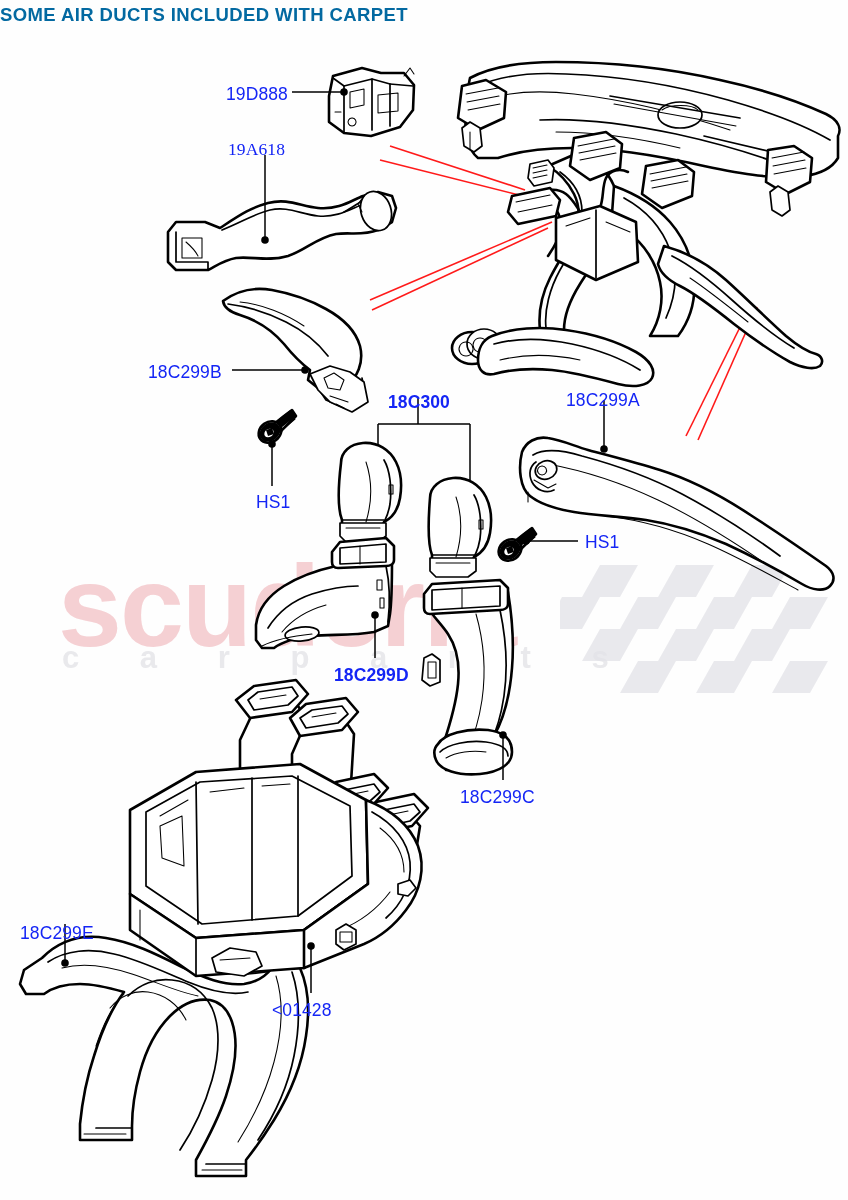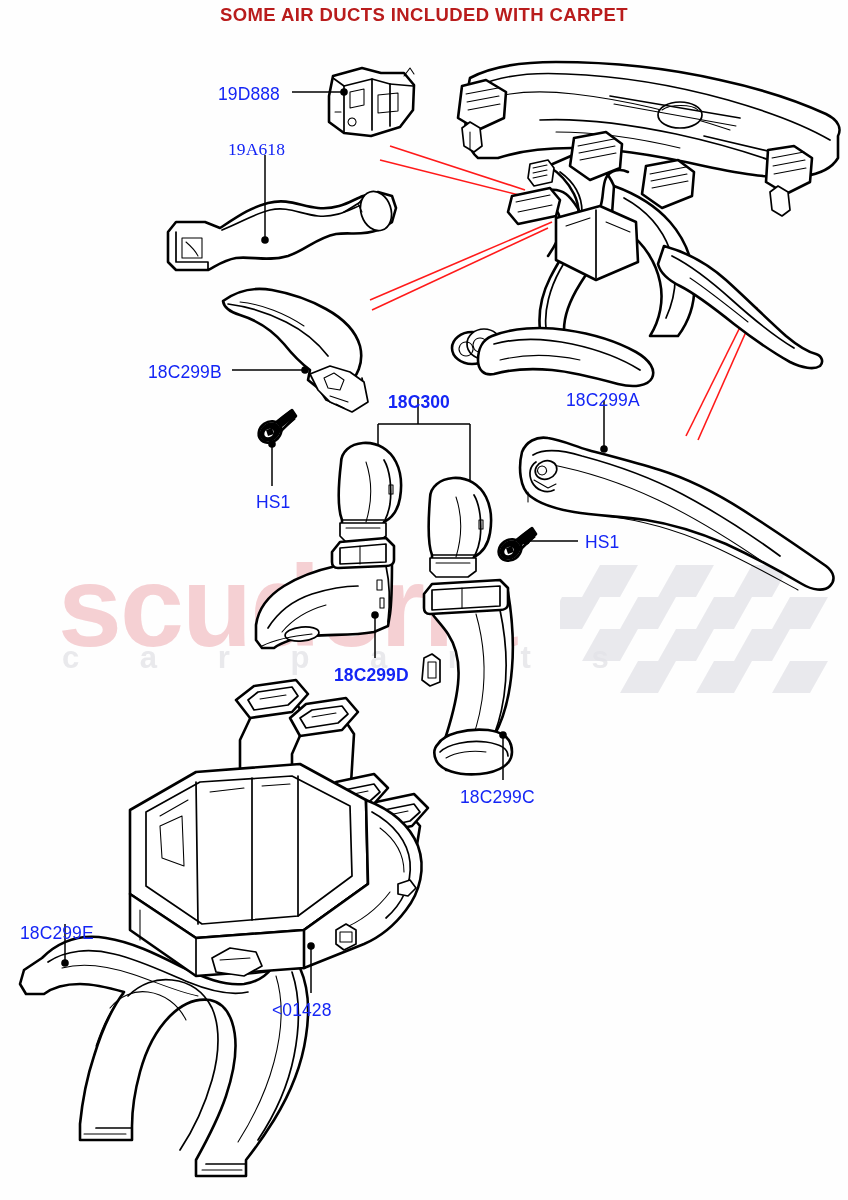--- a/index.html
+++ b/index.html
@@ -7,23 +7,23 @@
     width:848px;height:1200px;
     font-family:"Liberation Sans",sans-serif;
     position:relative;overflow:hidden;
     background:#fefefe;
   }
   #stage{position:absolute;left:0;top:0;width:848px;height:1200px;}
 
   
   .title{
     position:absolute;left:0;top:4px;width:848px;
-    text-align:center;
+    text-align:left;
     font-size:18.5px;font-weight:bold;letter-spacing:.4px;
-    color:#b91c1c;
+    color:#0369a1;
     font-family:"Liberation Sans",sans-serif;
   }
 
   
   .wm-wrap{position:absolute;left:0;top:0;width:848px;height:1200px;pointer-events:none;}
   .wm-main{
     position:absolute;left:58px;top:540px;
     font-size:115px;font-weight:bold;letter-spacing:-2px;
     color:#f4c8cc;opacity:.85;
     font-family:"Liberation Sans",sans-serif;
@@ -545,21 +545,21 @@
 
       <path class="lead" d="M65,924 L65,963"></path>
       <circle class="dot" cx="65" cy="963" r="3.8"></circle>
 
       <path class="lead" d="M311,993 L311,946"></path>
       <circle class="dot" cx="311" cy="946" r="3.8"></circle>
     </g>
 
   </svg>
 
-  <div class="lbl" style="left:218px;top:84px;">19D888</div>
+  <div class="lbl" style="left:226px;top:84px;">19D888</div>
   <div class="lbl" style="left:228px;top:139px;font-family:Liberation Serif, serif;">19A618</div>
   <div class="lbl" style="left:148px;top:362px;">18C299B</div>
   <div class="lbl" style="left:256px;top:492px;">HS1</div>
   <div class="lbl" style="left:388px;top:392px;font-weight:bold;">18C300</div>
   <div class="lbl" style="left:566px;top:390px;">18C299A</div>
   <div class="lbl" style="left:585px;top:532px;">HS1</div>
   <div class="lbl" style="left:334px;top:665px;font-weight:bold;">18C299D</div>
   <div class="lbl" style="left:460px;top:787px;">18C299C</div>
   <div class="lbl" style="left:20px;top:916px;margin-top:7px;">18C299E</div>
   <div class="lbl" style="left:272px;top:1000px;">&lt;01428</div>

